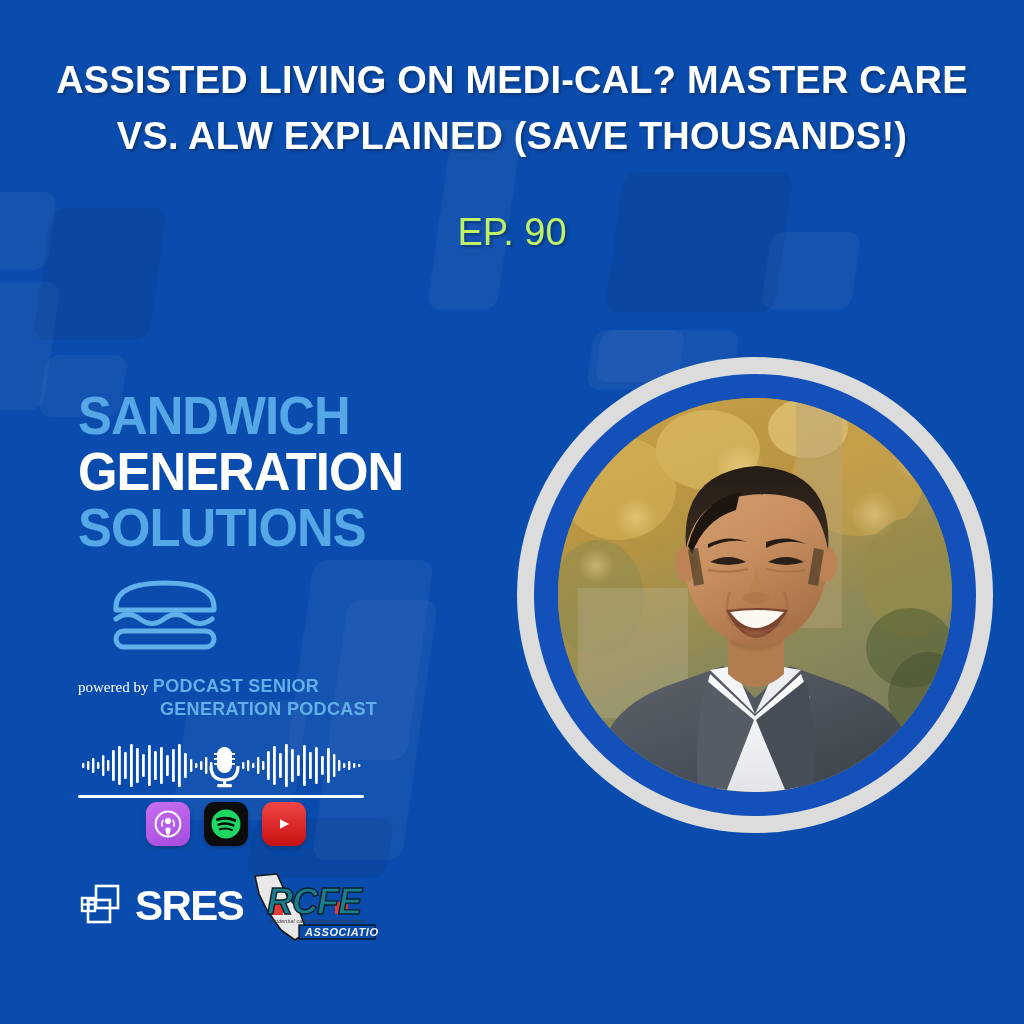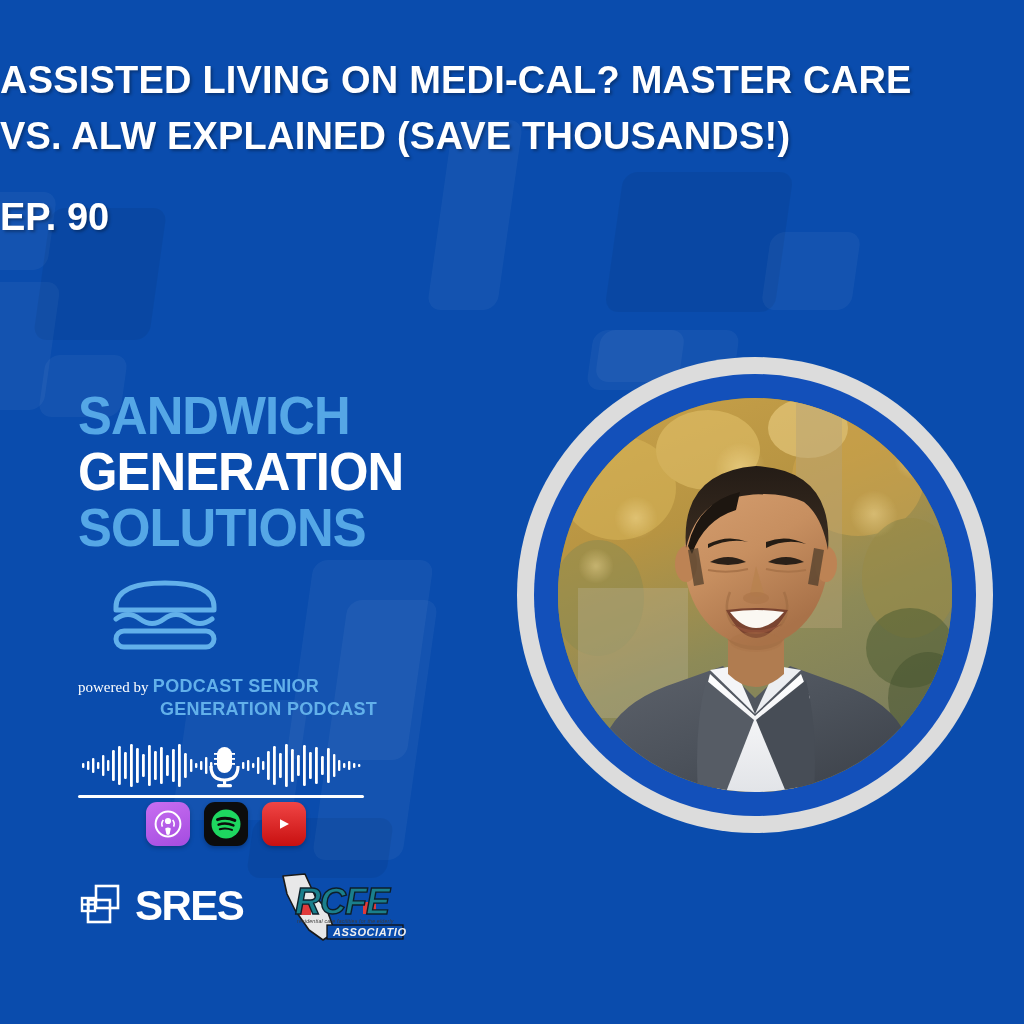--- a/index.html
+++ b/index.html
@@ -31,38 +31,38 @@
   }
   .tile.dark { background: rgba(0,0,0,0.055); }
   .tile.skew { transform: skewX(-8deg); }
 
   
   .title-wrap {
     position: absolute;
     top: 52px;
     left: 0;
     width: 1024px;
-    text-align: left;
+    text-align: center;
     z-index: 5;
   }
   .title-line {
     display: block;
     color: #ffffff;
     font-weight: bold;
     font-size: 38px;
     letter-spacing: 0.2px;
     line-height: 56px;
     text-shadow: 2px 2px 3px rgba(0,0,0,0.30);
     white-space: nowrap;
   }
   .episode {
     display: block;
-    margin-top: 29px;
-    color: #ffffff;
-    font-weight: bold;
+    margin-top: 44px;
+    color: #bef264;
+    font-weight: normal;
     font-size: 38px;
     line-height: 48px;
     text-shadow: 2px 2px 3px rgba(0,0,0,0.30);
   }
 
   
   .brand {
     position: absolute;
     left: 78px;
     top: 387px;
@@ -149,21 +149,21 @@
     box-shadow: 0 2px 4px rgba(0,0,0,0.25);
   }
   .plat.apple  { background: linear-gradient(160deg,#c86ef0,#a44ce0); }
   .plat.spotify{ background: #0c0c0c; }
   .plat.youtube{ background: linear-gradient(180deg,#f04545,#c81010); }
 
   
   .certs {
     display: flex;
     align-items: center;
-    gap: 32px;
+    gap: 4px;
     margin-top: 24px;
   }
   .sres {
     display: flex;
     align-items: center;
     gap: 9px;
   }
   .sres-text {
     color: #ffffff;
     font-weight: bold;

